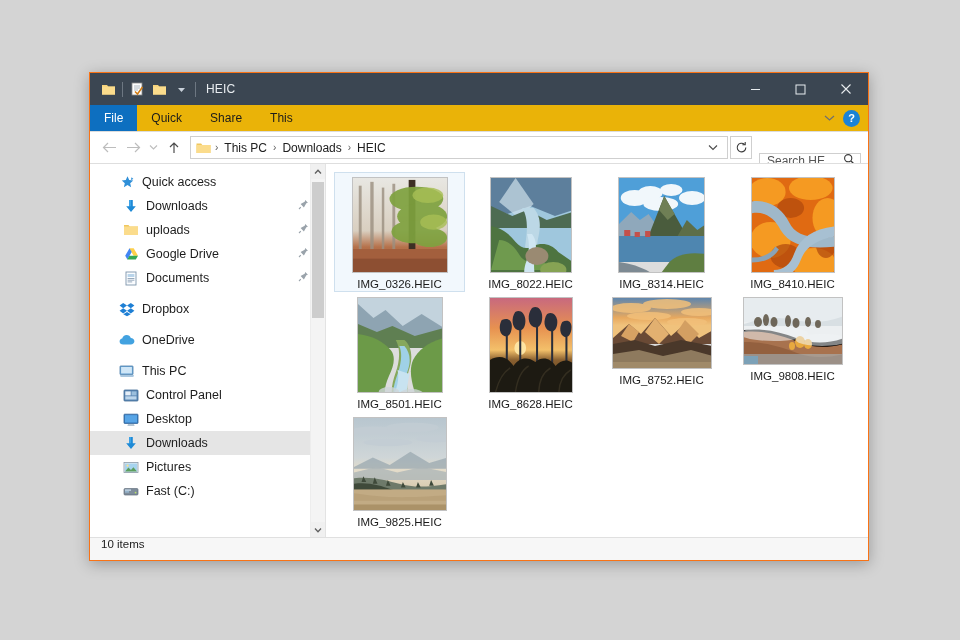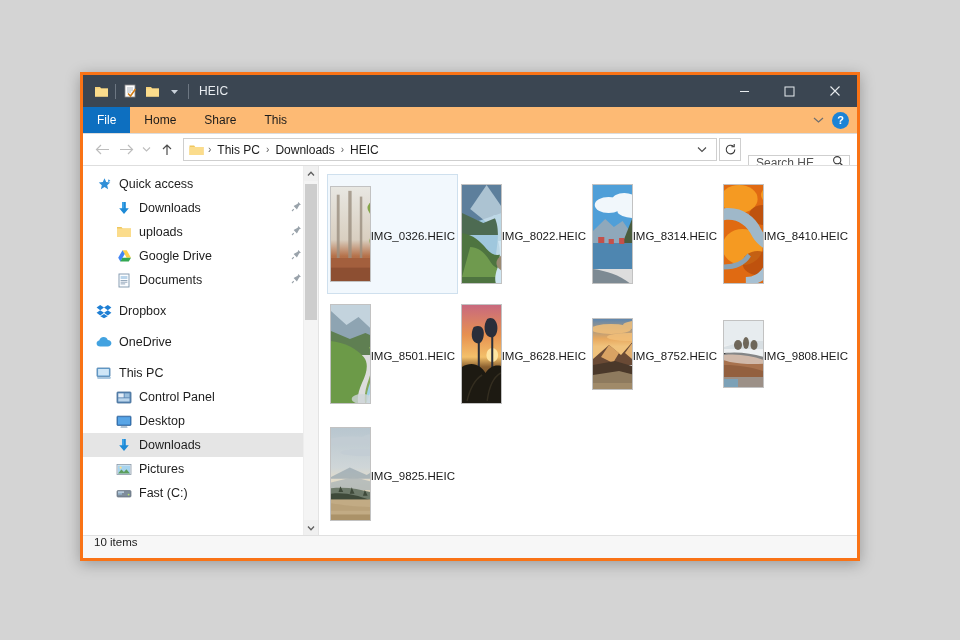--- a/index.html
+++ b/index.html
@@ -6,24 +6,24 @@
   html, body {
     width: 960px; height: 640px;
     background: #d4d4d4;
     font-family: "Liberation Sans", sans-serif;
     overflow: hidden;
   }
 
   
   .window {
     position: absolute;
-    left: 80px; top: 72px;
+    left: 89px; top: 72px;
     width: 780px; height: 489px;
     background: #ffffff;
-    border: 3px solid #f97316;
+    border: 1px solid #f97316;
     box-shadow: 0 3px 14px rgba(0,0,0,0.28);
     display: flex; flex-direction: column;
   }
 
   
   .titlebar {
     height: 32px; background: #3b4652;
     display: flex; align-items: center;
     flex: 0 0 32px;
     position: relative;
@@ -41,21 +41,21 @@
   .win-btns { position: absolute; right: 0; top: 0; display: flex; height: 32px; }
   .win-btn {
     width: 45px; height: 32px;
     display: flex; align-items: center; justify-content: center;
     color: #e8ecef;
   }
 
   
   .ribbon {
     height: 27px; flex: 0 0 27px;
-    background: #fdba74; display: flex; align-items: stretch;
+    background: #eab308; display: flex; align-items: stretch;
     border-bottom: 1px solid #dcdcdc;
     position: relative;
   }
   .tab {
     display: flex; align-items: center; justify-content: center;
     font-size: 12px; color: #1b1b1b; padding: 0 14px;
     min-width: 46px; white-space: nowrap;
   }
   .tab.file { background: #0d6fc0; color: #fff; min-width: 47px; }
   .ribbon-right {
@@ -115,21 +115,21 @@
 
   
   .navpane {
     width: 236px; flex: 0 0 236px;
     background: #ffffff; position: relative;
     border-right: 1px solid #e3e3e3;
     padding-top: 6px;
   }
   .nav-item {
     height: 24px; display: flex; align-items: center;
-    padding-left: 12px; font-size: 12.5px; color: #1d1d1d;
+    padding-left: 28px; font-size: 12.5px; color: #1d1d1d;
     position: relative; white-space: nowrap;
   }
   .nav-item.indent { padding-left: 32px; }
   .nav-item.sel { background: #e5e5e5; }
   .nav-ico {
     width: 18px; height: 16px; margin-right: 6px;
     display: flex; align-items: center; justify-content: center;
     flex: 0 0 18px;
   }
   .pin { position: absolute; right: 16px; top: 5px; }
@@ -151,21 +151,21 @@
   }
 
   
   .content {
     flex: 1; background: #ffffff; position: relative;
     padding: 8px 0 0 8px; overflow: hidden;
   }
   .grid { display: flex; flex-wrap: wrap; align-content: flex-start; }
   .tile {
     width: 131px; height: 120px;
-    display: flex; flex-direction: row;
+    display: flex; flex-direction: column;
     align-items: center; justify-content: flex-start;
     padding: 4px 2px 0;
     border: 1px solid transparent;
   }
   .tile.sel { background: #f2f8fd; border: 1px solid #cfe0ee; }
   .thumb {
     border: 1px solid rgba(0,0,0,0.12);
     overflow: hidden; position: relative;
     margin-bottom: 4px;
     background: #ddd;
@@ -232,21 +232,21 @@
       <div class="win-btn close">
         <svg width="12" height="12" viewBox="0 0 12 12">
             <path d="M1.5 1.5l9 9M10.5 1.5l-9 9" stroke="#e8ecef" stroke-width="1.1"></path>
           </svg>
       </div>
     </div>
   </div>
 
   <div class="ribbon">
     <div class="tab file">File</div>
-    <div class="tab">Home</div>
+    <div class="tab">Quick</div>
     <div class="tab">Share</div>
     <div class="tab">This</div>
     <div class="ribbon-right">
       <div class="chev-collapse">
         <svg width="11" height="8" viewBox="0 0 11 8">
             <path d="M1 2l4.5 4L10 2" stroke="#6f6f6f" stroke-width="1.2" fill="none"></path>
           </svg>
       </div>
       <div class="help-btn">?</div>
     </div>

